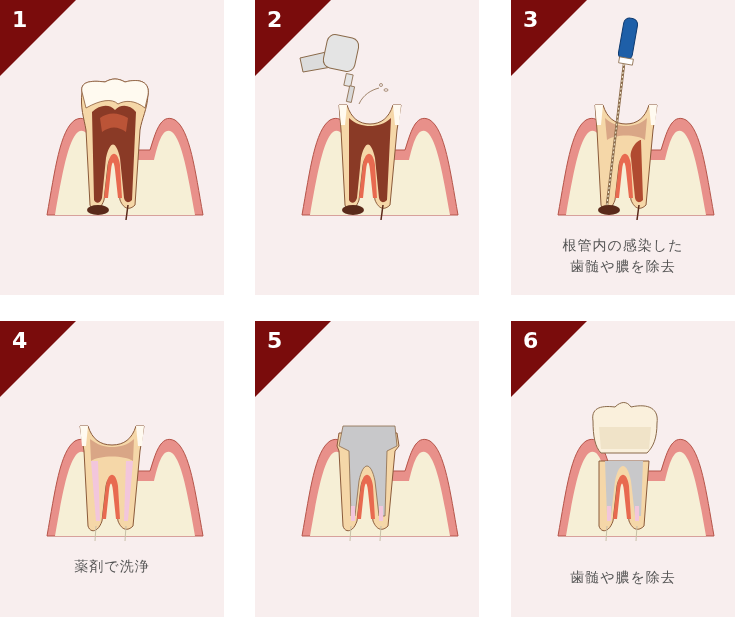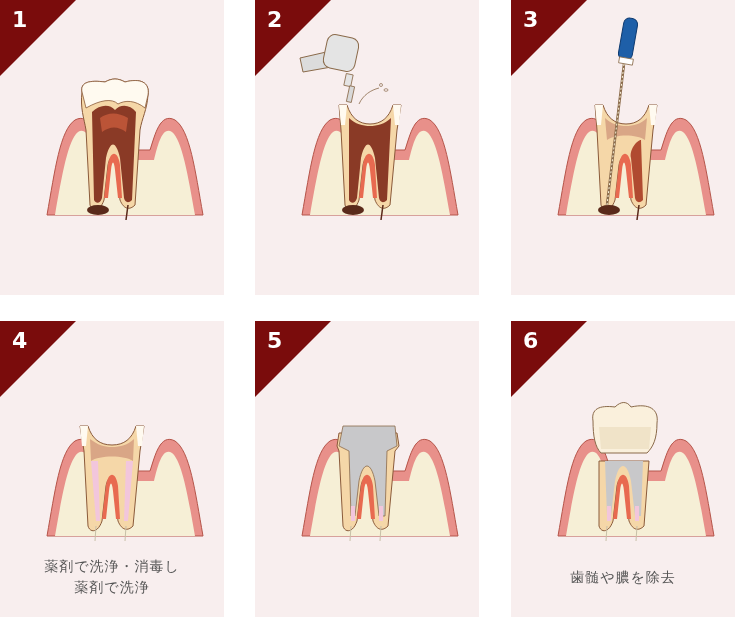--- a/index.html
+++ b/index.html
@@ -89,38 +89,41 @@
     <ellipse cx="98" cy="210" rx="11" ry="5" fill="#5a2a1a"></ellipse>
     <path d="M128,205 L126,220" stroke="#5a2a1a" stroke-width="1.5"></path>
 
     <g>
       <rect x="110" y="18" width="14" height="42" rx="6" fill="#1e5fa8" stroke="#0e3a70" stroke-width="1" transform="rotate(10 117 39)"></rect>
       <rect x="108" y="58" width="14" height="6" fill="#ffffff" stroke="#8a6a4a" stroke-width="0.8" transform="rotate(10 115 61)"></rect>
       <path d="M113,64 L96,205" stroke="#8a6a4a" stroke-width="2.5"></path>
       <path d="M113,64 L96,205" stroke="#f6efd6" stroke-width="1" stroke-dasharray="2 2"></path>
     </g>
   </svg>
+  <div class="caption two">
+    <span>根管内の感染した</span>
+    <span>歯髄や膿を除去</span>
+  </div>
 </div>
 
 <div class="card" style="left:0;top:321px;width:224px;height:296px;">
   <div class="badge"></div>
   <div class="num">4</div>
   <svg class="illus" viewBox="0 0 224 230">
     <use href="#base"></use>
     <path d="M80,105 L88,105 C92,118 100,124 112,124 C124,124 132,118 136,105 L144,105 L140,130 L133,205 C128,210 122,210 118,200 L114,165 C112,155 108,155 106,165 L102,200 C98,212 90,212 88,205 L84,130 Z" fill="#f5d7a8" stroke="#8a5a3a" stroke-width="1"></path>
     <path d="M80,105 L88,105 L86,125 L82,125 Z" fill="#fffaf0"></path>
     <path d="M136,105 L144,105 L142,125 L138,125 Z" fill="#fffaf0"></path>
     <path d="M90,118 C98,124 104,126 112,126 C120,126 128,124 134,118 L133,140 C125,134 99,134 91,140 Z" fill="#d9a686"></path>
     <path d="M91,140 L98,140 L100,200 L96,200 Z" fill="#f2c6dc"></path>
     <path d="M126,140 L133,140 L128,200 L124,200 Z" fill="#f2c6dc"></path>
     <path d="M106,165 C108,150 116,150 118,165 L120,198 L116,198 L113,170 C112,160 110,160 109,170 L106,198 L102,198 Z" fill="#e86a50"></path>
     <path d="M96,205 L95,220 M126,205 L125,220" stroke="#c8c0a8" stroke-width="1"></path>
   </svg>
   <div class="caption two">
-    <span>薬剤で洗浄・消毒し</span>
     <span>薬剤で洗浄</span>
   </div>
 </div>
 
 <div class="card" style="left:255px;top:321px;width:224px;height:296px;">
   <div class="badge"></div>
   <div class="num">5</div>
   <svg class="illus" viewBox="0 0 224 230">
     <use href="#base"></use>
     <path d="M84,112 L142,112 L144,125 L140,130 L133,205 C128,210 122,210 118,200 L114,165 C112,155 108,155 106,165 L102,200 C98,212 90,212 88,205 L84,130 L82,125 Z" fill="#f5d7a8" stroke="#8a5a3a" stroke-width="1"></path>

